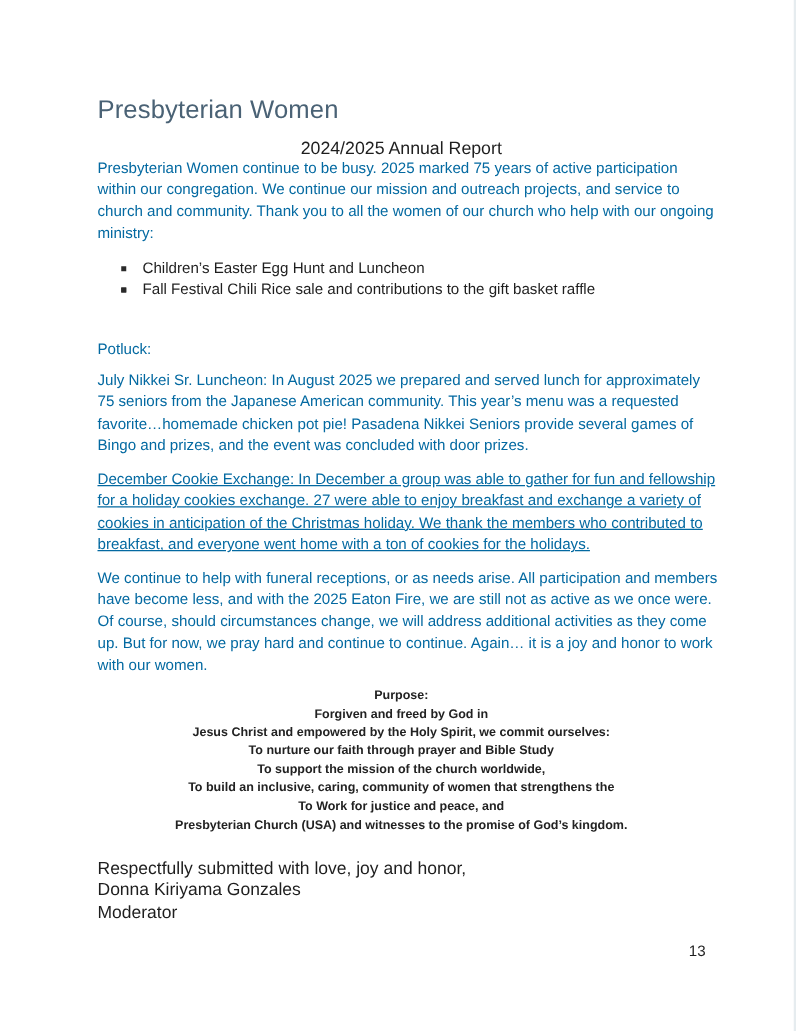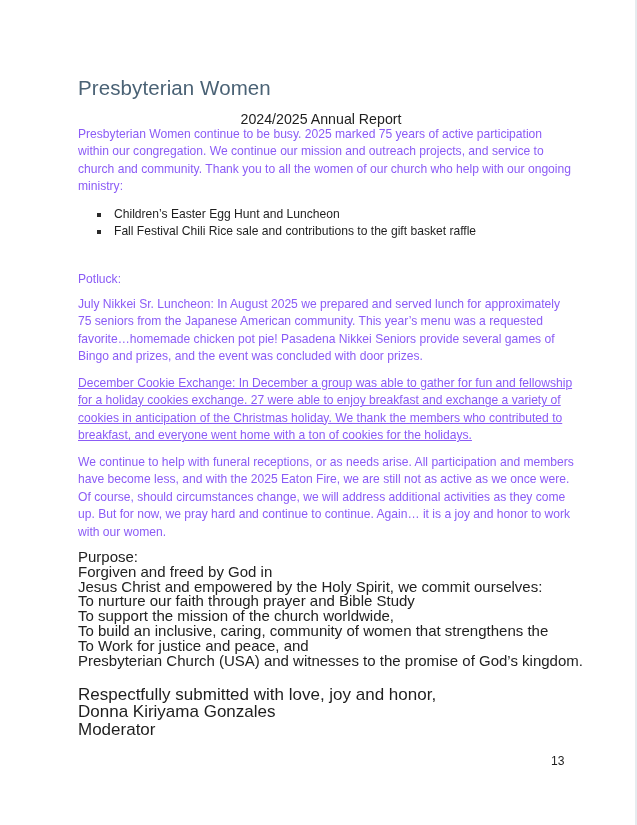--- a/index.html
+++ b/index.html
@@ -18,37 +18,37 @@
   .title {
     position: absolute; left: 0; top: 76px;
     font-size: 20.5px; color: #4a6275; letter-spacing: 0.1px; white-space: nowrap; text-align: center;
   }
   .subtitle {
     position: absolute; left: 0; width: 486px; top: 111px; text-align: center;
     font-size: 14.2px; color: #1e1e1e;
   }
   .p {
     position: absolute; left: 0; width: 496px;
-    font-size: 12.1px; line-height: 17.4px; color: #8b5cf6;
+    font-size: 12.1px; line-height: 17.4px; color: #0369a1;
   }
   .bullets {
     position: absolute; left: 0; top: 206px; margin: 0; padding: 0; list-style: none;
     font-size: 12.1px; line-height: 17.4px;
   }
   .bullets li { position: relative; padding-left: 36px; white-space: nowrap; }
   .bullets li .sq {
     position: absolute; left: 19px; top: 7px; width: 4px; height: 4px; background: #2a2a2a;
   }
   .purpose {
-    position: absolute; left: 0; width: 486px; top: 550px; text-align: left;
-    font-weight: normal; font-size: 15px; line-height: 14.8px; color: #222;
+    position: absolute; left: 0; width: 486px; top: 550px; text-align: center;
+    font-weight: bold; font-size: 10px; line-height: 14.8px; color: #222;
   }
   .purpose div { white-space: nowrap; }
   .signoff {
-    position: absolute; left: 0; top: 686px; font-size: 17px; line-height: 17.4px;
+    position: absolute; left: 0; top: 686px; font-size: 14px; line-height: 17.4px;
   }
   .page-number {
     position: absolute; left: 551px; top: 754px; font-size: 12.1px; color: #1e1e1e;
   }
 </style>
 </head>
 <body>
 
 <div class="page-edge"></div>
 

